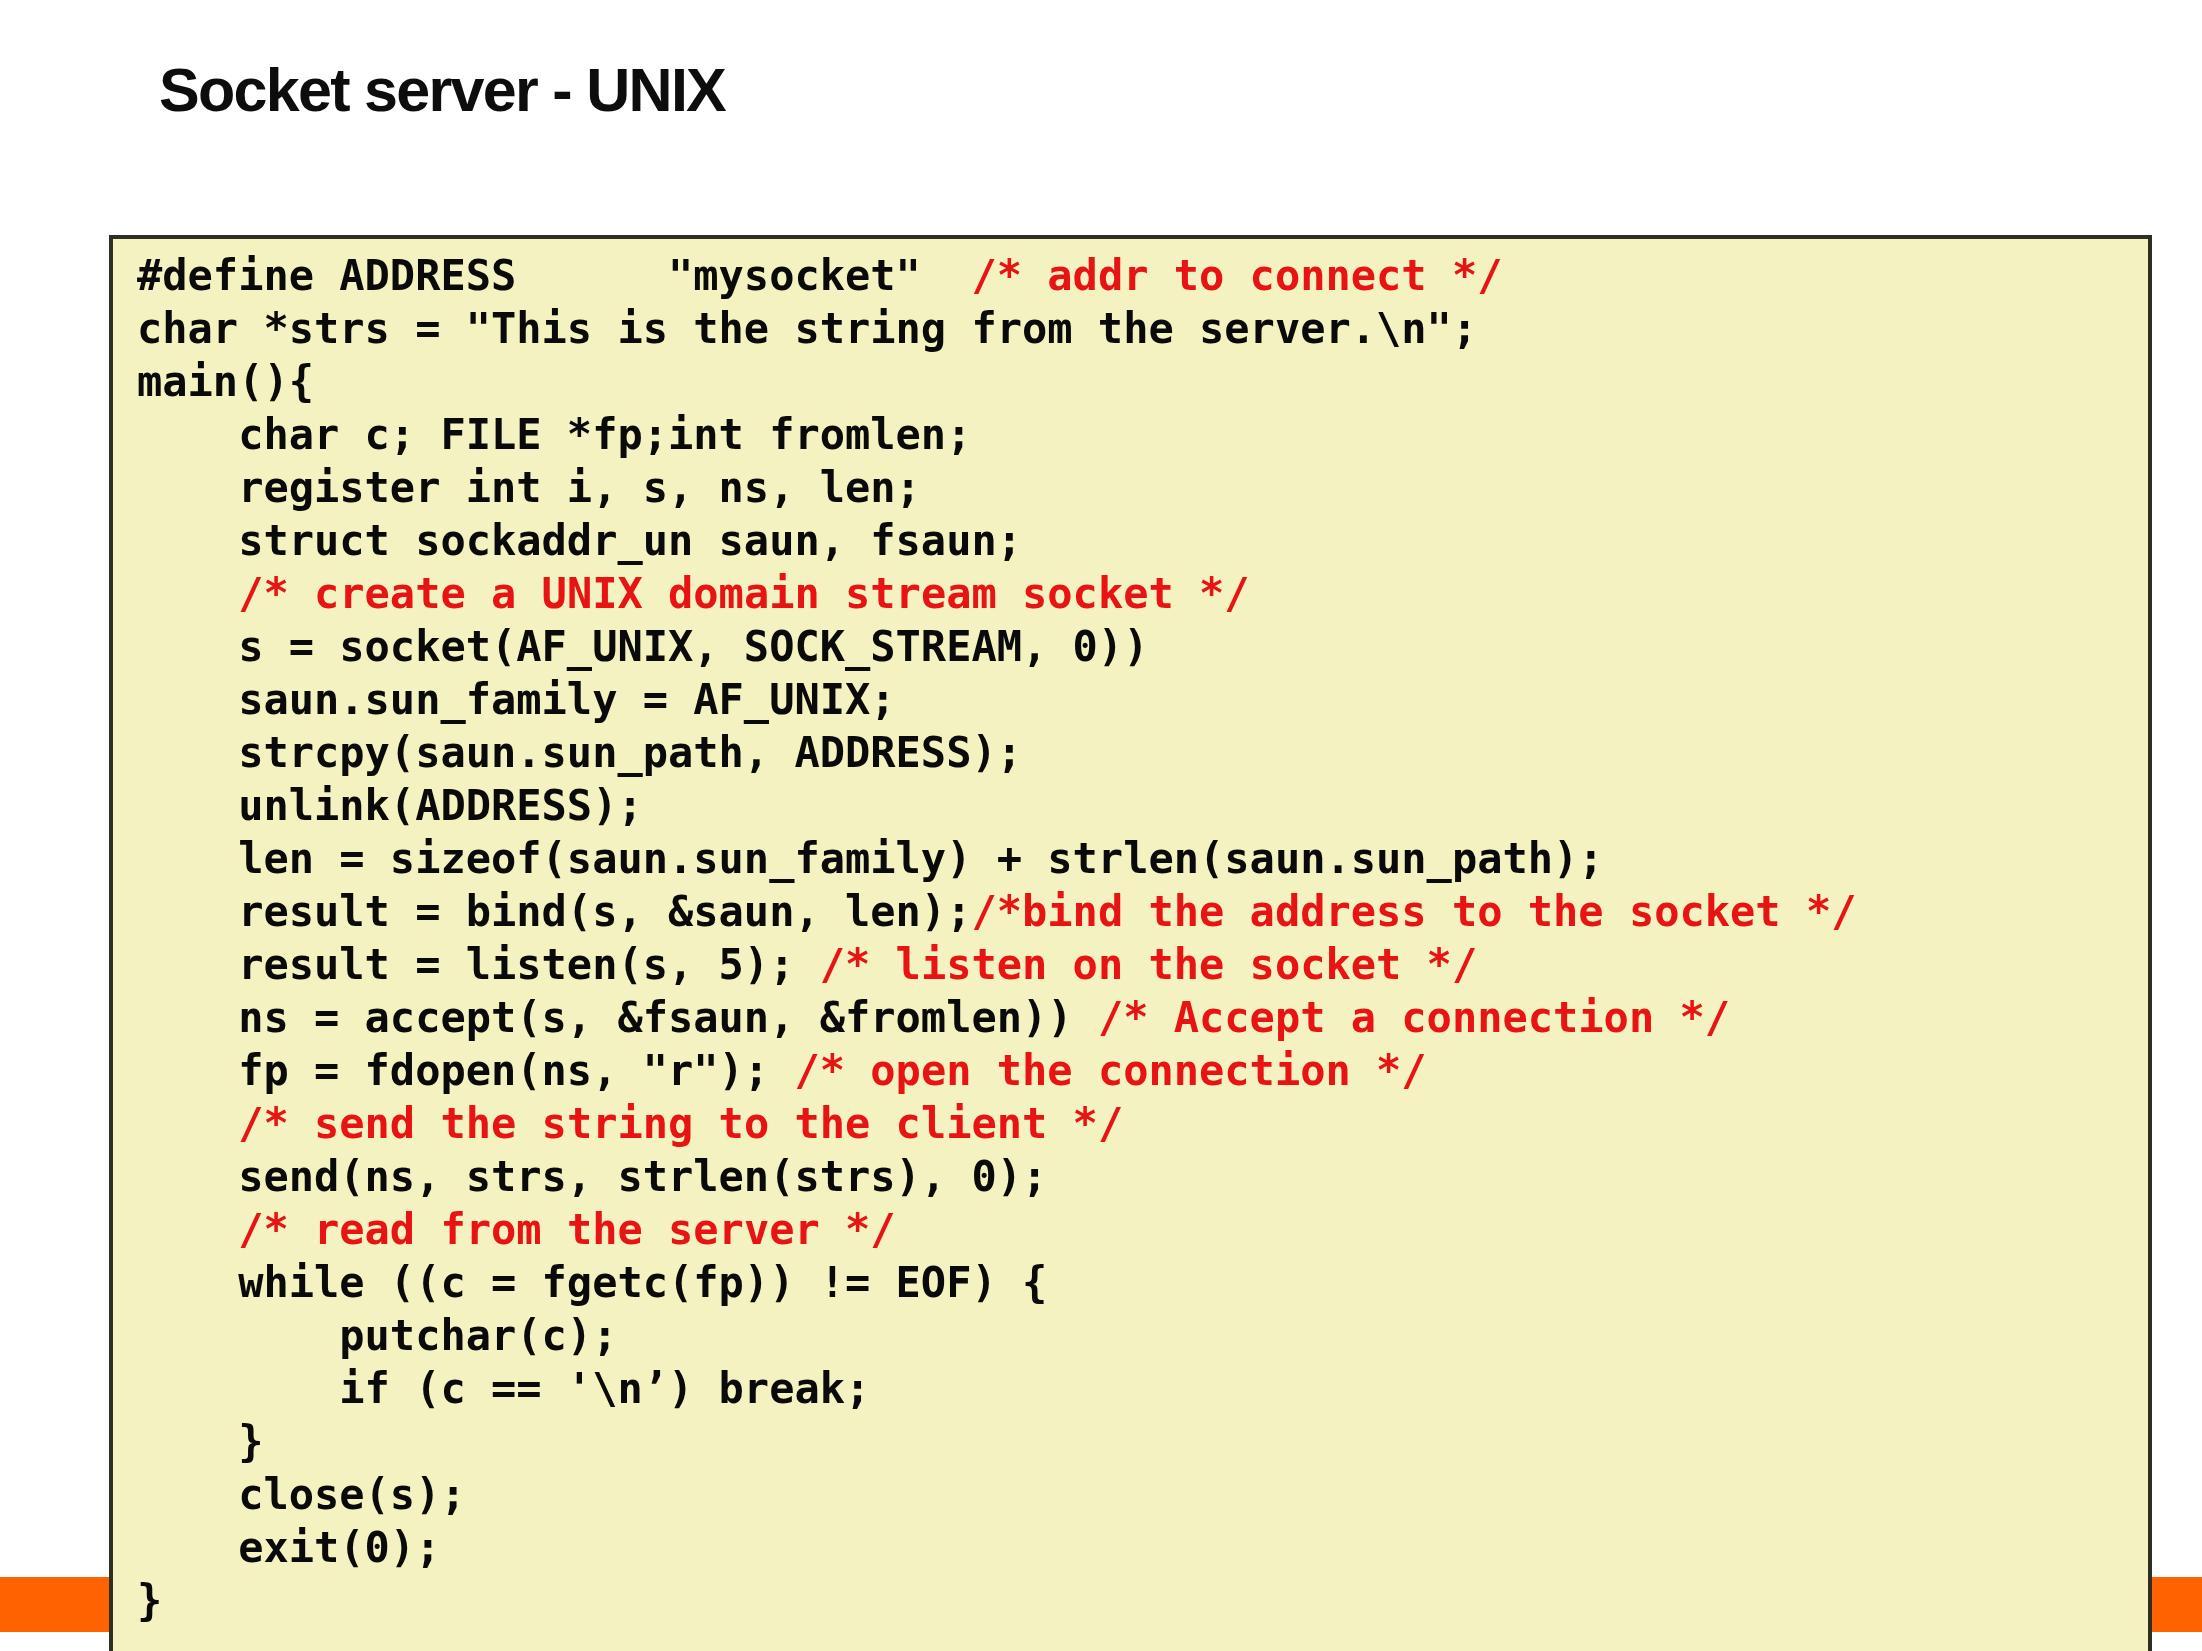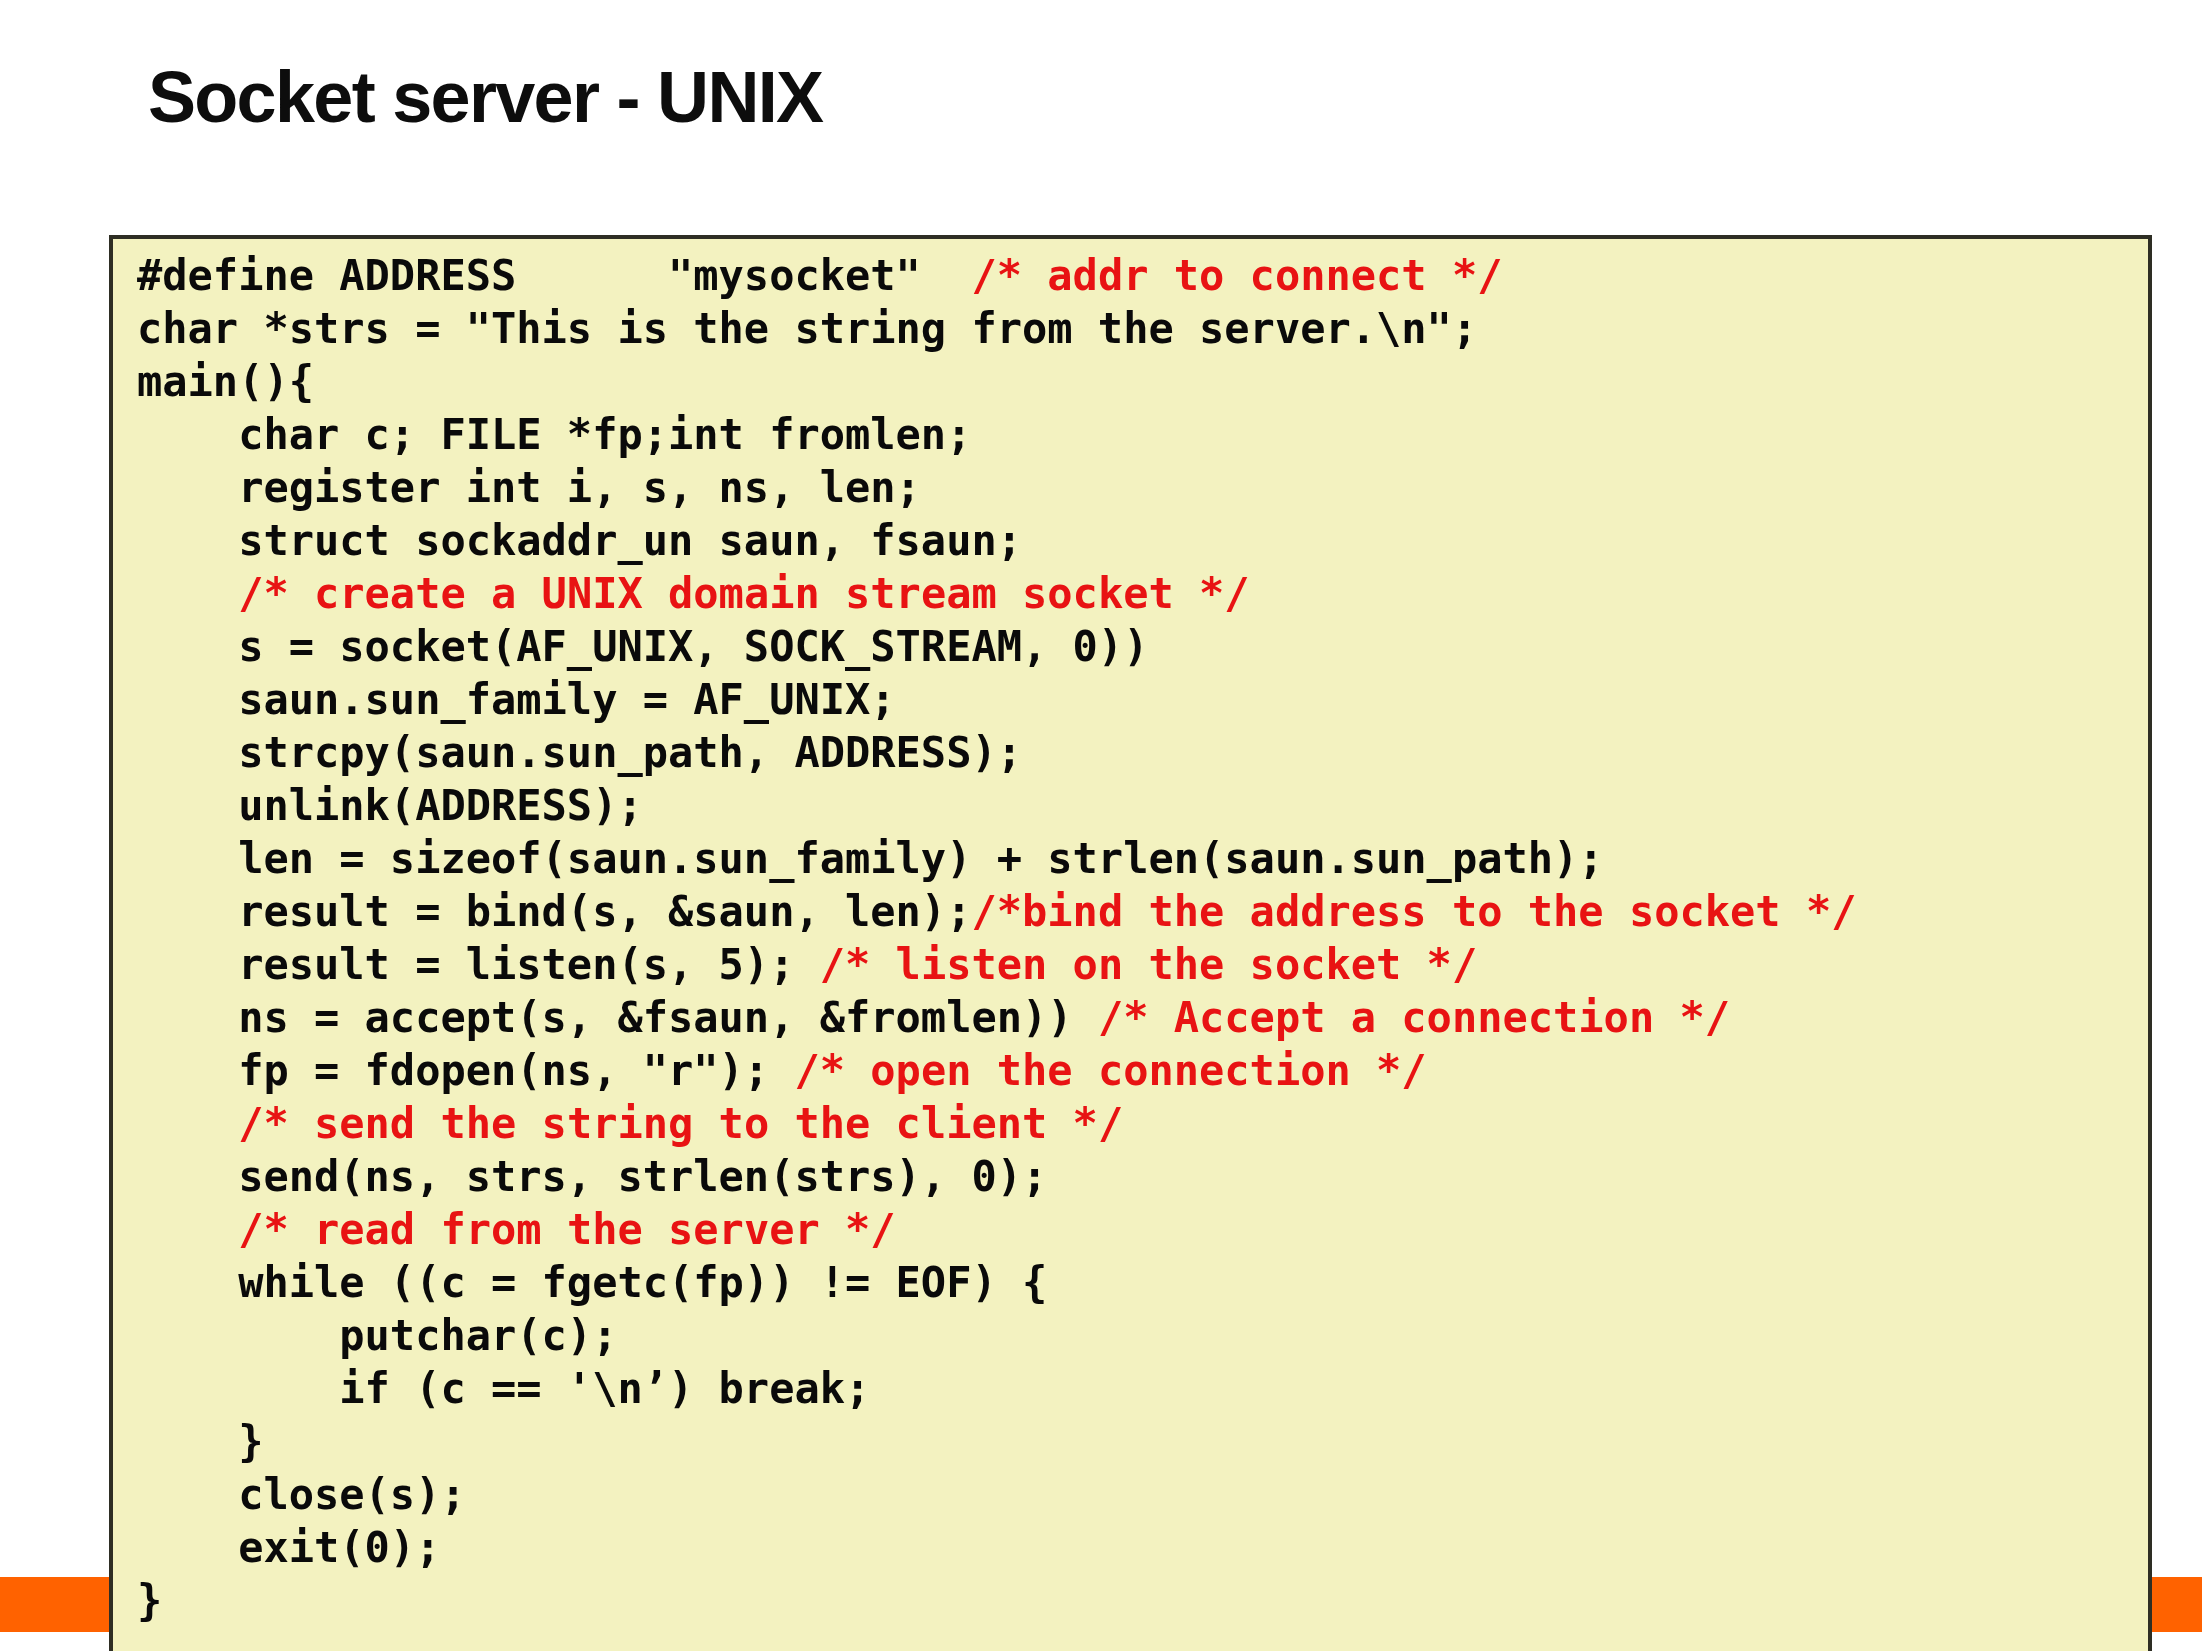--- a/index.html
+++ b/index.html
@@ -6,24 +6,24 @@
   .slide {
     position: relative;
     width: 2203px;
     height: 1652px;
     background: #ffffff;
     overflow: hidden;
     font-family: "Liberation Sans", sans-serif;
   }
   .title {
     position: absolute;
-    left: 148px;
+    left: 159px;
     top: 52px;
     margin: 0;
-    font-size: 72px;
+    font-size: 61px;
     line-height: 1.25;
     font-weight: 800;
     letter-spacing: -1.7px;
     color: #0d0d0d;
   }
   .accent-stripe {
     position: absolute;
     left: 0;
     top: 1577px;
     width: 2203px;

